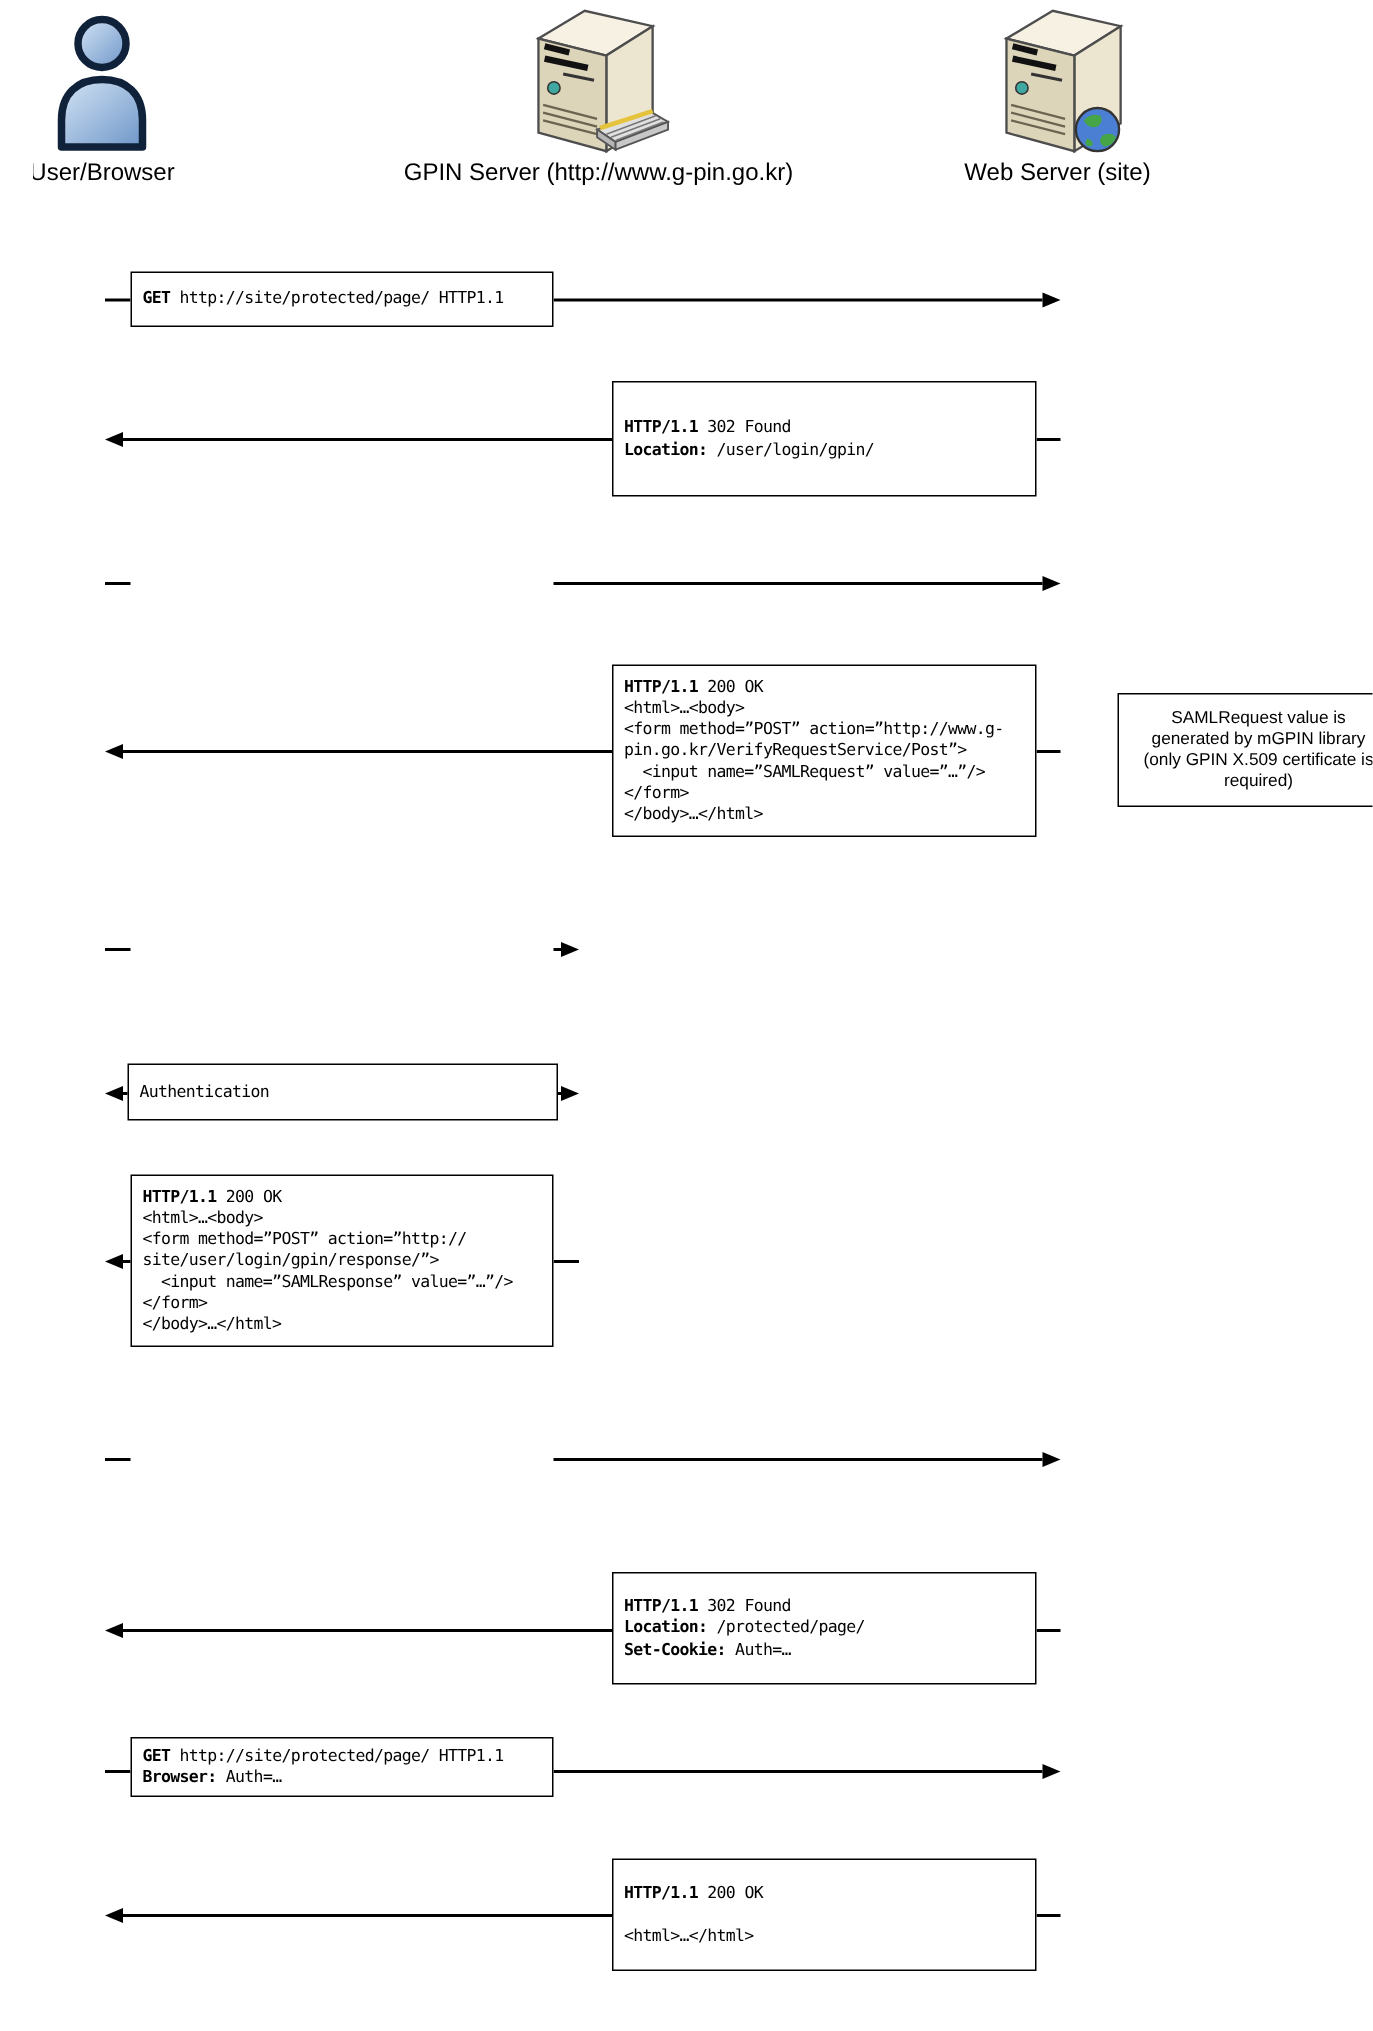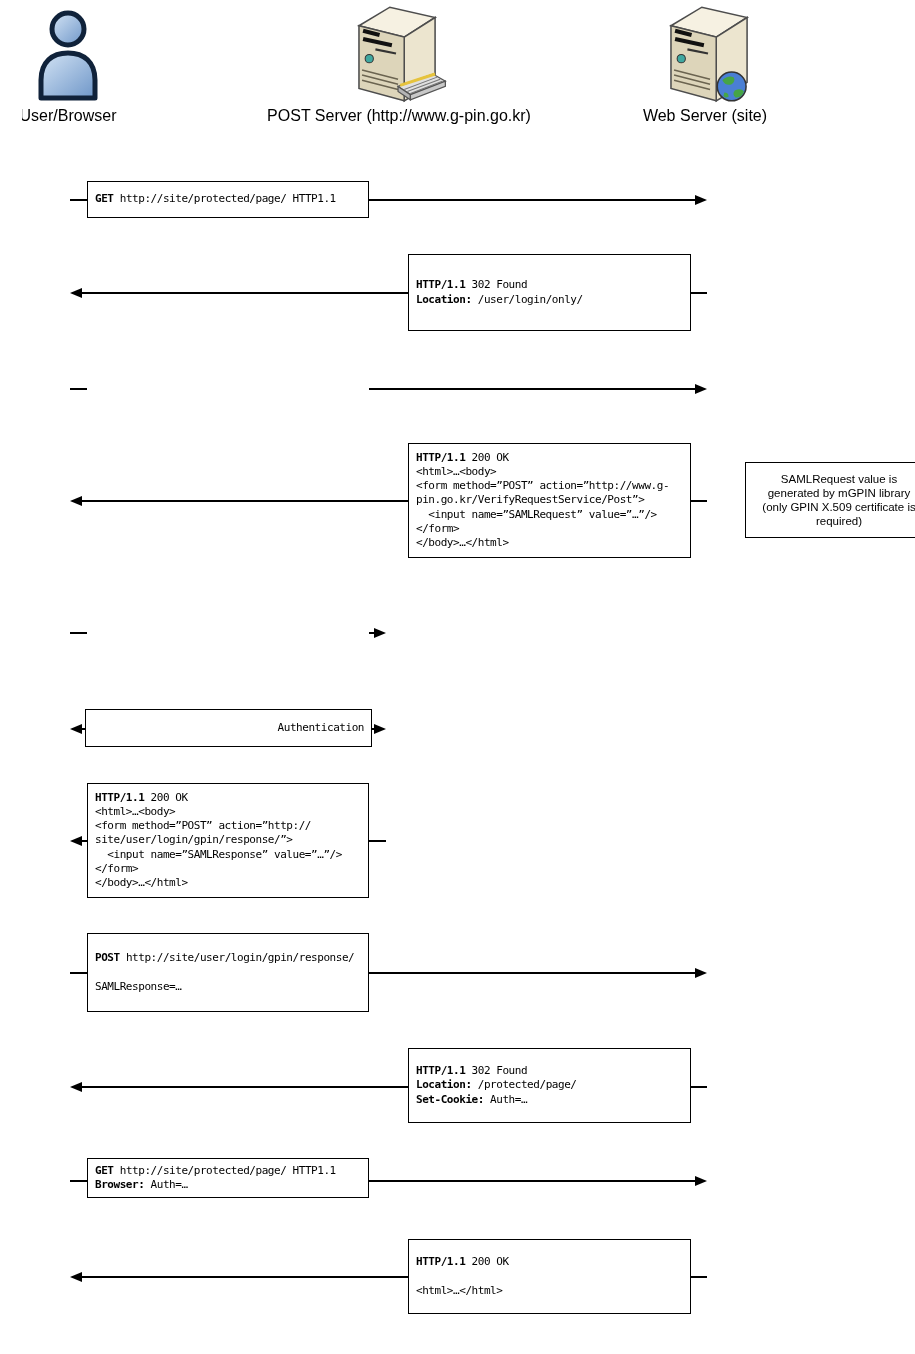--- a/index.html
+++ b/index.html
@@ -7,21 +7,21 @@
          font-family:"Liberation Sans",sans-serif;margin-left:22px;}
   .actor-label{position:absolute;top:107px;transform:translateX(-50%);
 :nowrap;}         font:14px "Liberation Sans",sans-serif;color:#000;white-space
   .lifeline{position:absolute;width:4px;background:#000;top:142px;height:1208px;}
   .box{position:absolute;background:#fff;border:1px solid #000;box-sizing:border-box;
        display:flex;flex-direction:column;justify-content:center;}
   .code{font-family:"DejaVu Sans Mono","Liberation Mono",monospace;font-size:11px;
         line-height:14.2px;letter-spacing:-0.45px;padding:0 7px;color:#000;}
   .code .ln{white-space:pre;min-height:14.2px;}
   .code b{font-weight:bold;}
-  .tc{text-align:right;}
+  .tc{text-align:left;}
   .note{font:11.5px/14px "Liberation Sans",sans-serif;text-align:center;
         padding:0 8px;color:#000;}
   .hline{position:absolute;height:1.5px;background:#000;}
   .arr-r{position:absolute;width:0;height:0;border-top:5px solid transparent;
          border-bottom:5px solid transparent;border-left:12px solid #000;}
   .arr-l{position:absolute;width:0;height:0;border-top:5px solid transparent;
          border-bottom:5px solid transparent;border-right:12px solid #000;}
   .icon{position:absolute;}
 </style>
 </head>
@@ -69,21 +69,21 @@
     <path d="M17,68 L52,77 M17,73 L52,82 M17,78 L52,87" stroke="#6b6450" stroke-width="1.5"></path>
     <g>
       <circle cx="73" cy="84" r="14" fill="#4a7fd4" stroke="#333" stroke-width="1.5"></circle>
       <path d="M64,78 q5,-5 11,-3 q2,4 -2,7 q-6,2 -9,-4 Z" fill="#46a546"></path>
       <path d="M76,88 q6,-3 9,1 q-2,6 -8,6 q-4,-3 -1,-7 Z" fill="#46a546"></path>
       <path d="M66,90 q4,0 4,4 q-3,2 -5,-1 Z" fill="#46a546"></path>
     </g>
   </svg>
 
   <div class="actor-label" style="left:46px">User/Browser</div>
-  <div class="actor-label" style="left:377px">POST Server (http://www.g-pin.go.kr)</div>
+  <div class="actor-label" style="left:377px">GPIN Server (http://www.g-pin.go.kr)</div>
   <div class="actor-label" style="left:683px">Web Server (site)</div>
 
   <div class="lifeline" style="left:44px"></div>
   <div class="lifeline" style="left:364px"></div>
   <div class="lifeline" style="left:685px"></div>
 
   <div class="hline" style="left:48px;top:199px;width:17px"></div>
   <div class="hline" style="left:347px;top:199px;width:326px"></div>
   <div class="arr-r" style="left:673px;top:195px"></div>
 
@@ -126,21 +126,21 @@
 
   <div class="arr-l" style="left:48px;top:1272px"></div>
   <div class="hline" style="left:60px;top:1276px;width:326px"></div>
   <div class="hline" style="left:669px;top:1276px;width:16px"></div>
 
   <div class="box code" style="left:65px;top:181px;width:282px;height:37px">
       <div class="ln"><b>GET</b><span> http://site/protected/page/ HTTP1.1</span></div>
     </div>
   <div class="box code" style="left:386px;top:254px;width:283px;height:77px">
       <div class="ln"><b>HTTP/1.1</b><span> 302 Found</span></div>
-      <div class="ln"><b>Location:</b><span> /user/login/only/</span></div>
+      <div class="ln"><b>Location:</b><span> /user/login/gpin/</span></div>
     </div>
   <div class="box code" style="left:386px;top:443px;width:283px;height:115px">
       <div class="ln"><b>HTTP/1.1</b><span> 200 OK</span></div>
       <div class="ln"><span>&lt;html&gt;…&lt;body&gt;</span></div>
       <div class="ln"><span>&lt;form method=”POST” action=”http://www.g-</span></div>
       <div class="ln"><span>pin.go.kr/VerifyRequestService/Post”&gt;</span></div>
       <div class="ln"><span>  &lt;input name=”SAMLRequest” value=”…”/&gt;</span></div>
       <div class="ln"><span>&lt;/form&gt;</span></div>
       <div class="ln"><span>&lt;/body&gt;…&lt;/html&gt;</span></div>
     </div>
@@ -149,25 +149,20 @@
     </div>
   <div class="box code" style="left:65px;top:783px;width:282px;height:115px">
       <div class="ln"><b>HTTP/1.1</b><span> 200 OK</span></div>
       <div class="ln"><span>&lt;html&gt;…&lt;body&gt;</span></div>
       <div class="ln"><span>&lt;form method=”POST” action=”http://</span></div>
       <div class="ln"><span>site/user/login/gpin/response/”&gt;</span></div>
       <div class="ln"><span>  &lt;input name=”SAMLResponse” value=”…”/&gt;</span></div>
       <div class="ln"><span>&lt;/form&gt;</span></div>
       <div class="ln"><span>&lt;/body&gt;…&lt;/html&gt;</span></div>
     </div>
-  <div class="box code" style="left:65px;top:933px;width:282px;height:79px">
-      <div class="ln"><b>POST</b><span> http://site/user/login/gpin/response/</span></div>
-      <div class="ln">&nbsp;</div>
-      <div class="ln"><span>SAMLResponse=…</span></div>
-    </div>
   <div class="box code" style="left:386px;top:1048px;width:283px;height:75px">
       <div class="ln"><b>HTTP/1.1</b><span> 302 Found</span></div>
       <div class="ln"><b>Location:</b><span> /protected/page/</span></div>
       <div class="ln"><b>Set-Cookie:</b><span> Auth=…</span></div>
     </div>
   <div class="box code" style="left:65px;top:1158px;width:282px;height:40px">
       <div class="ln"><b>GET</b><span> http://site/protected/page/ HTTP1.1</span></div>
       <div class="ln"><b>Browser:</b><span> Auth=…</span></div>
     </div>
   <div class="box code" style="left:386px;top:1239px;width:283px;height:75px">

